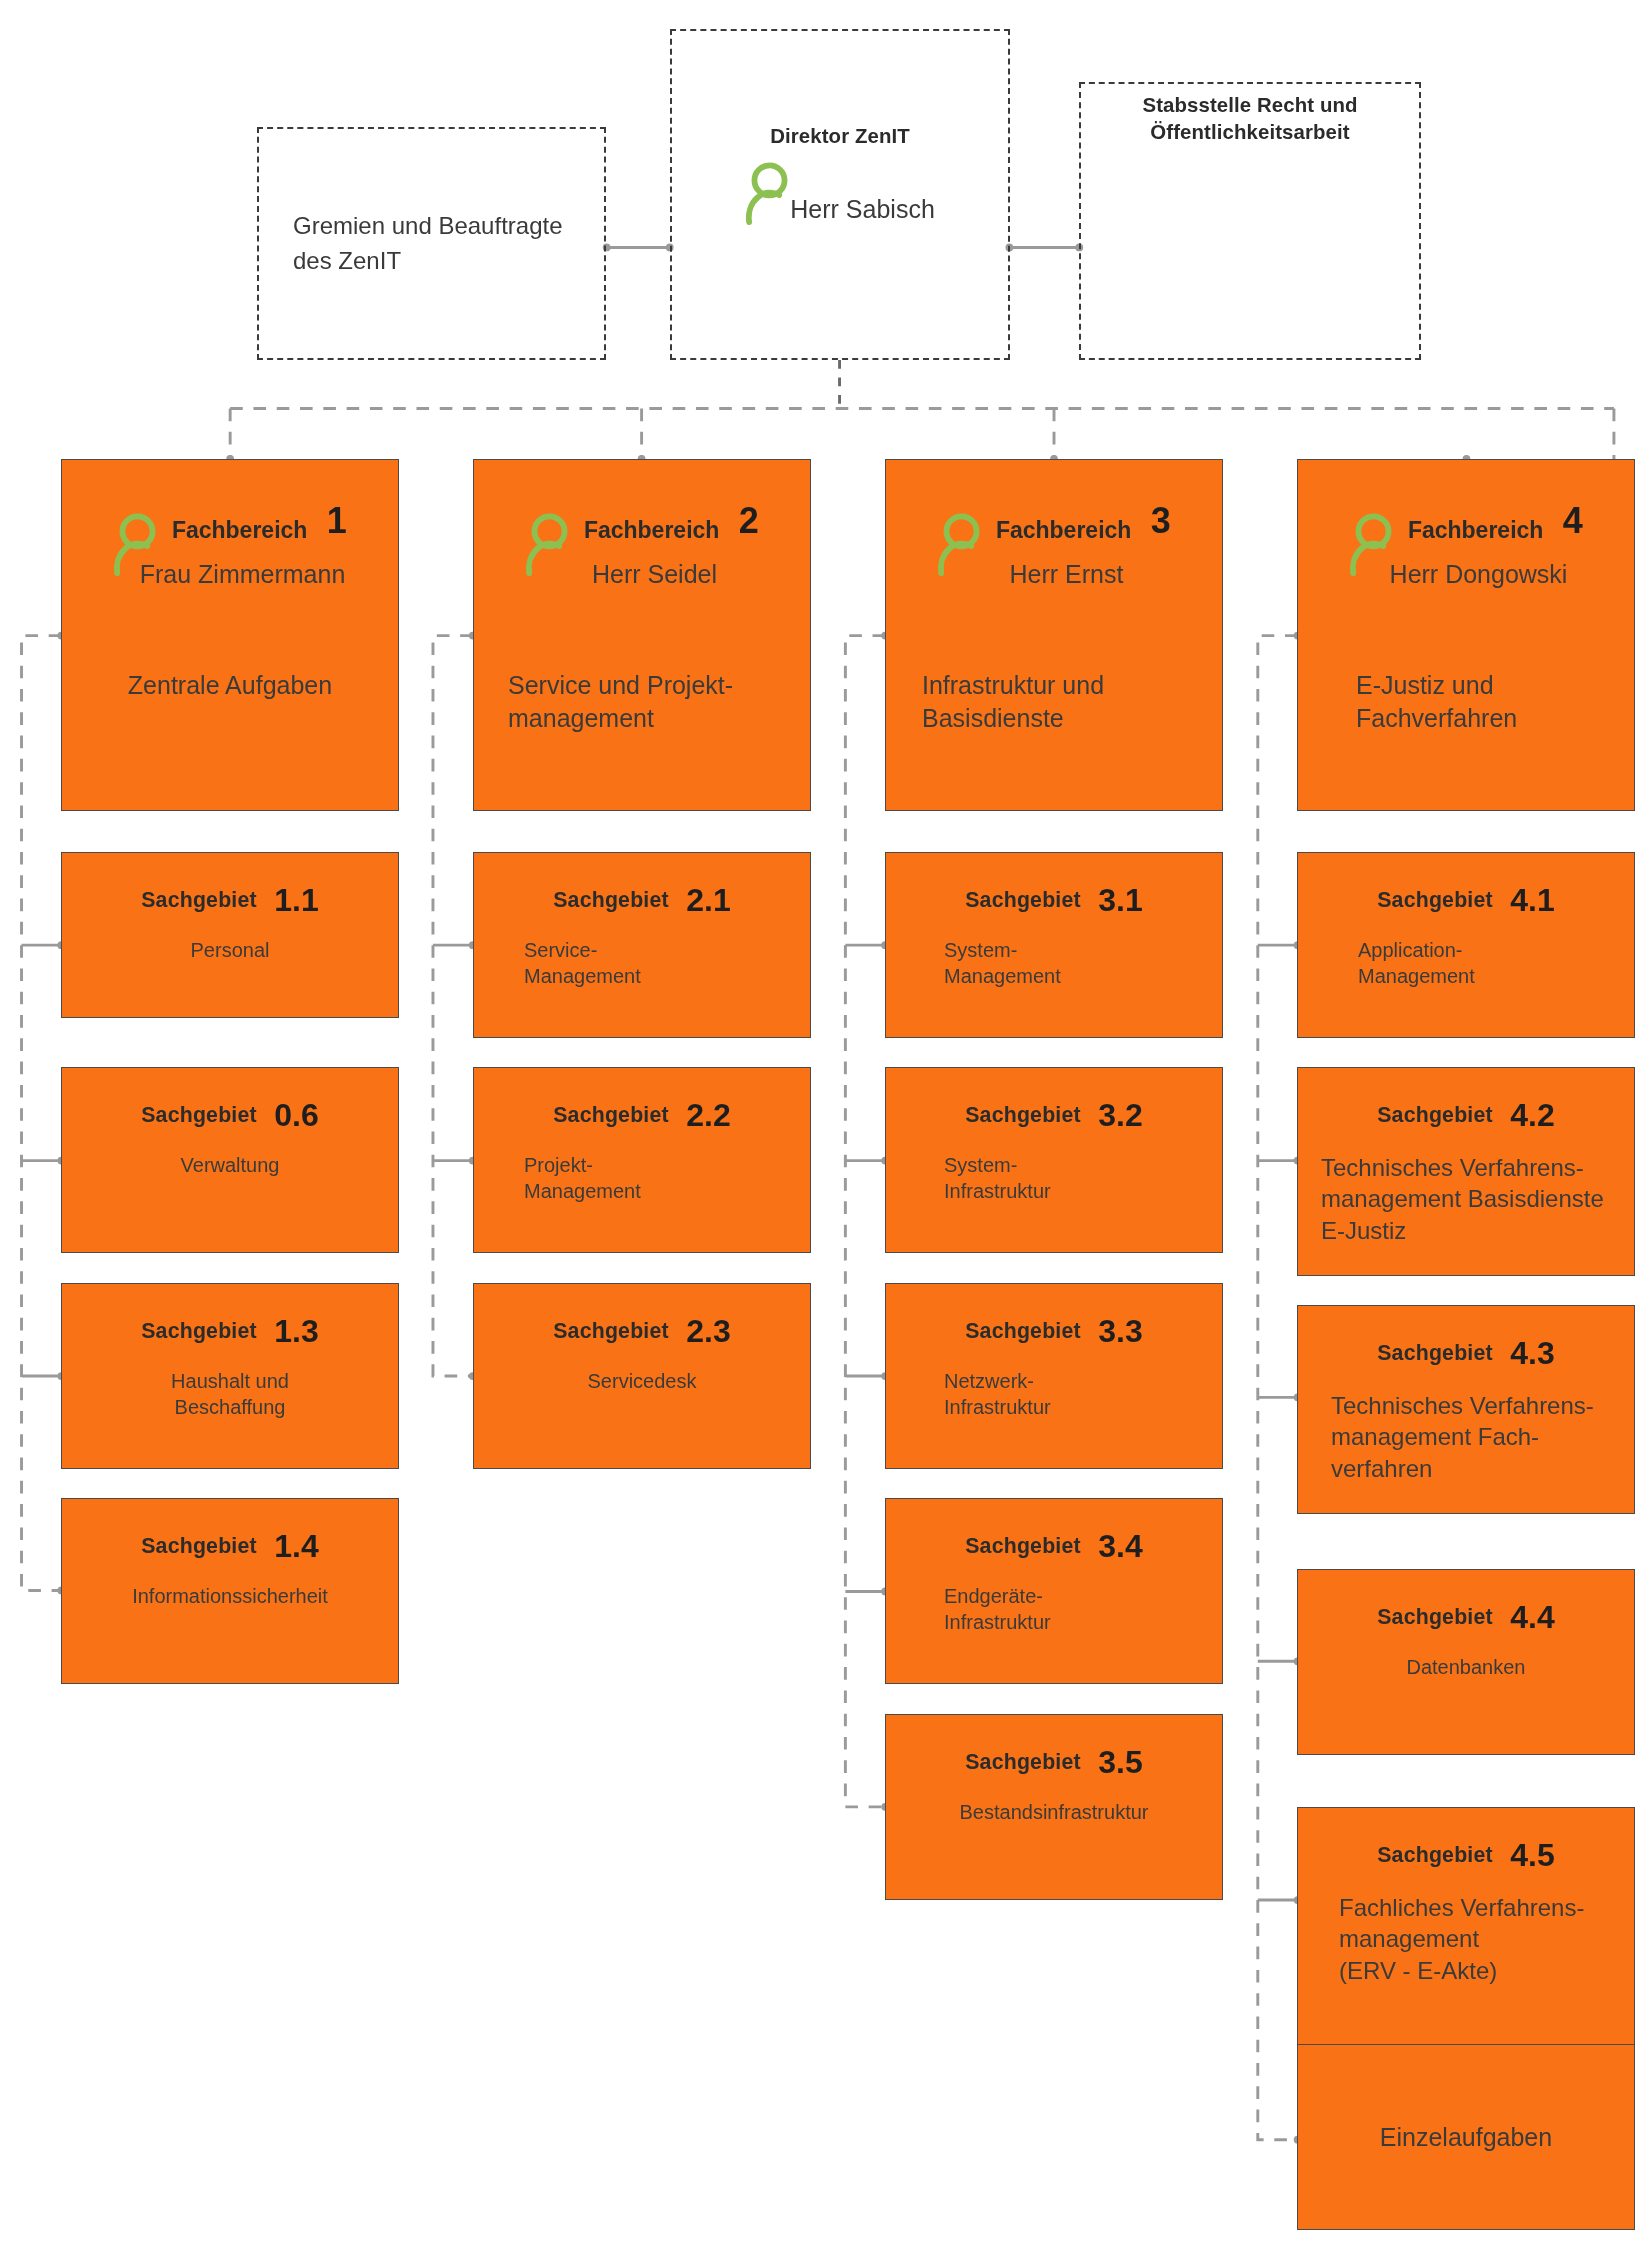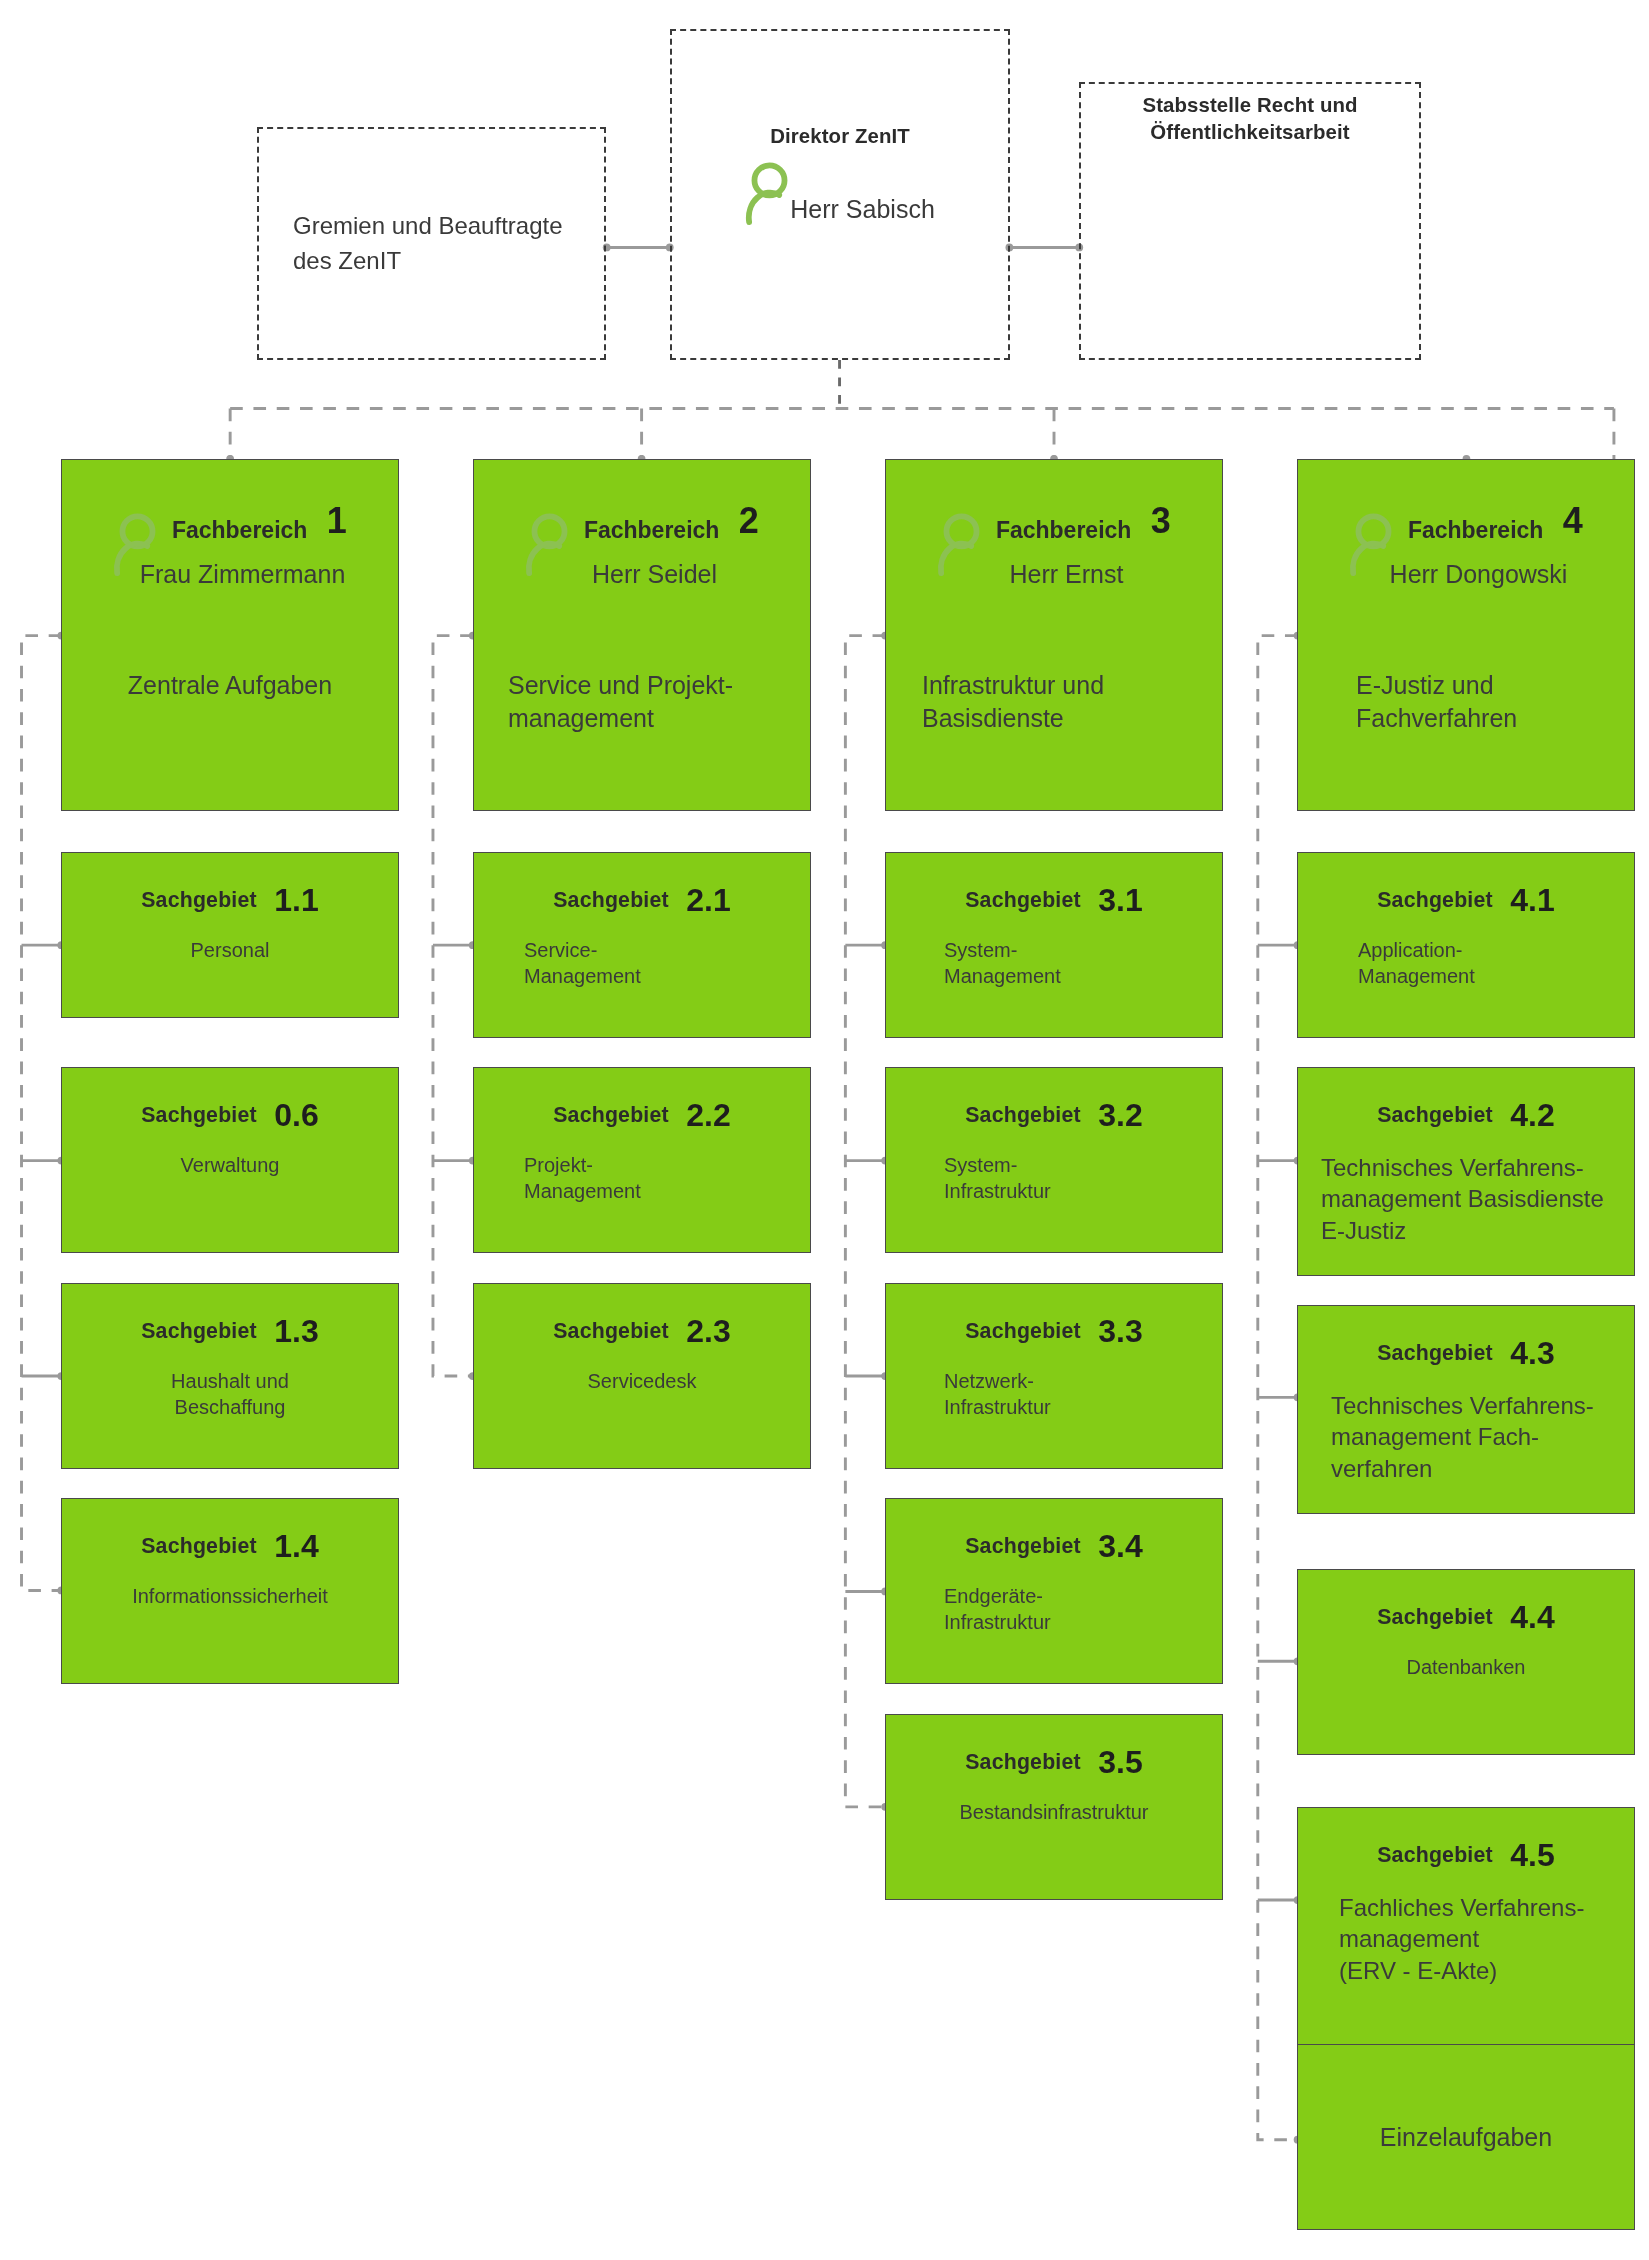--- a/index.html
+++ b/index.html
@@ -10,21 +10,21 @@
     color:#333333;
     position:relative;
     overflow:hidden;
   }
   #chart { position:absolute; left:0; top:0; width:1650px; height:2261px; }
 
   
   #wires { position:absolute; left:0; top:0; width:1650px; height:2261px; pointer-events:none; }
 
   
-  .box { position:absolute; box-sizing:border-box; background:#84cc16; }
+  .box { position:absolute; box-sizing:border-box; background:#f97316; }
   .box.solid { border:1.9px solid #4a4a4a; }
   .box.dashed { border:2.9px dashed #3a3a3a; background:transparent; }
 
   
   .topbox-title {
     font-size:20.4px; font-weight:bold; color:#2b2b2b;
     text-align:center; line-height:1.32; letter-spacing:0.1px;
   }
 
   

